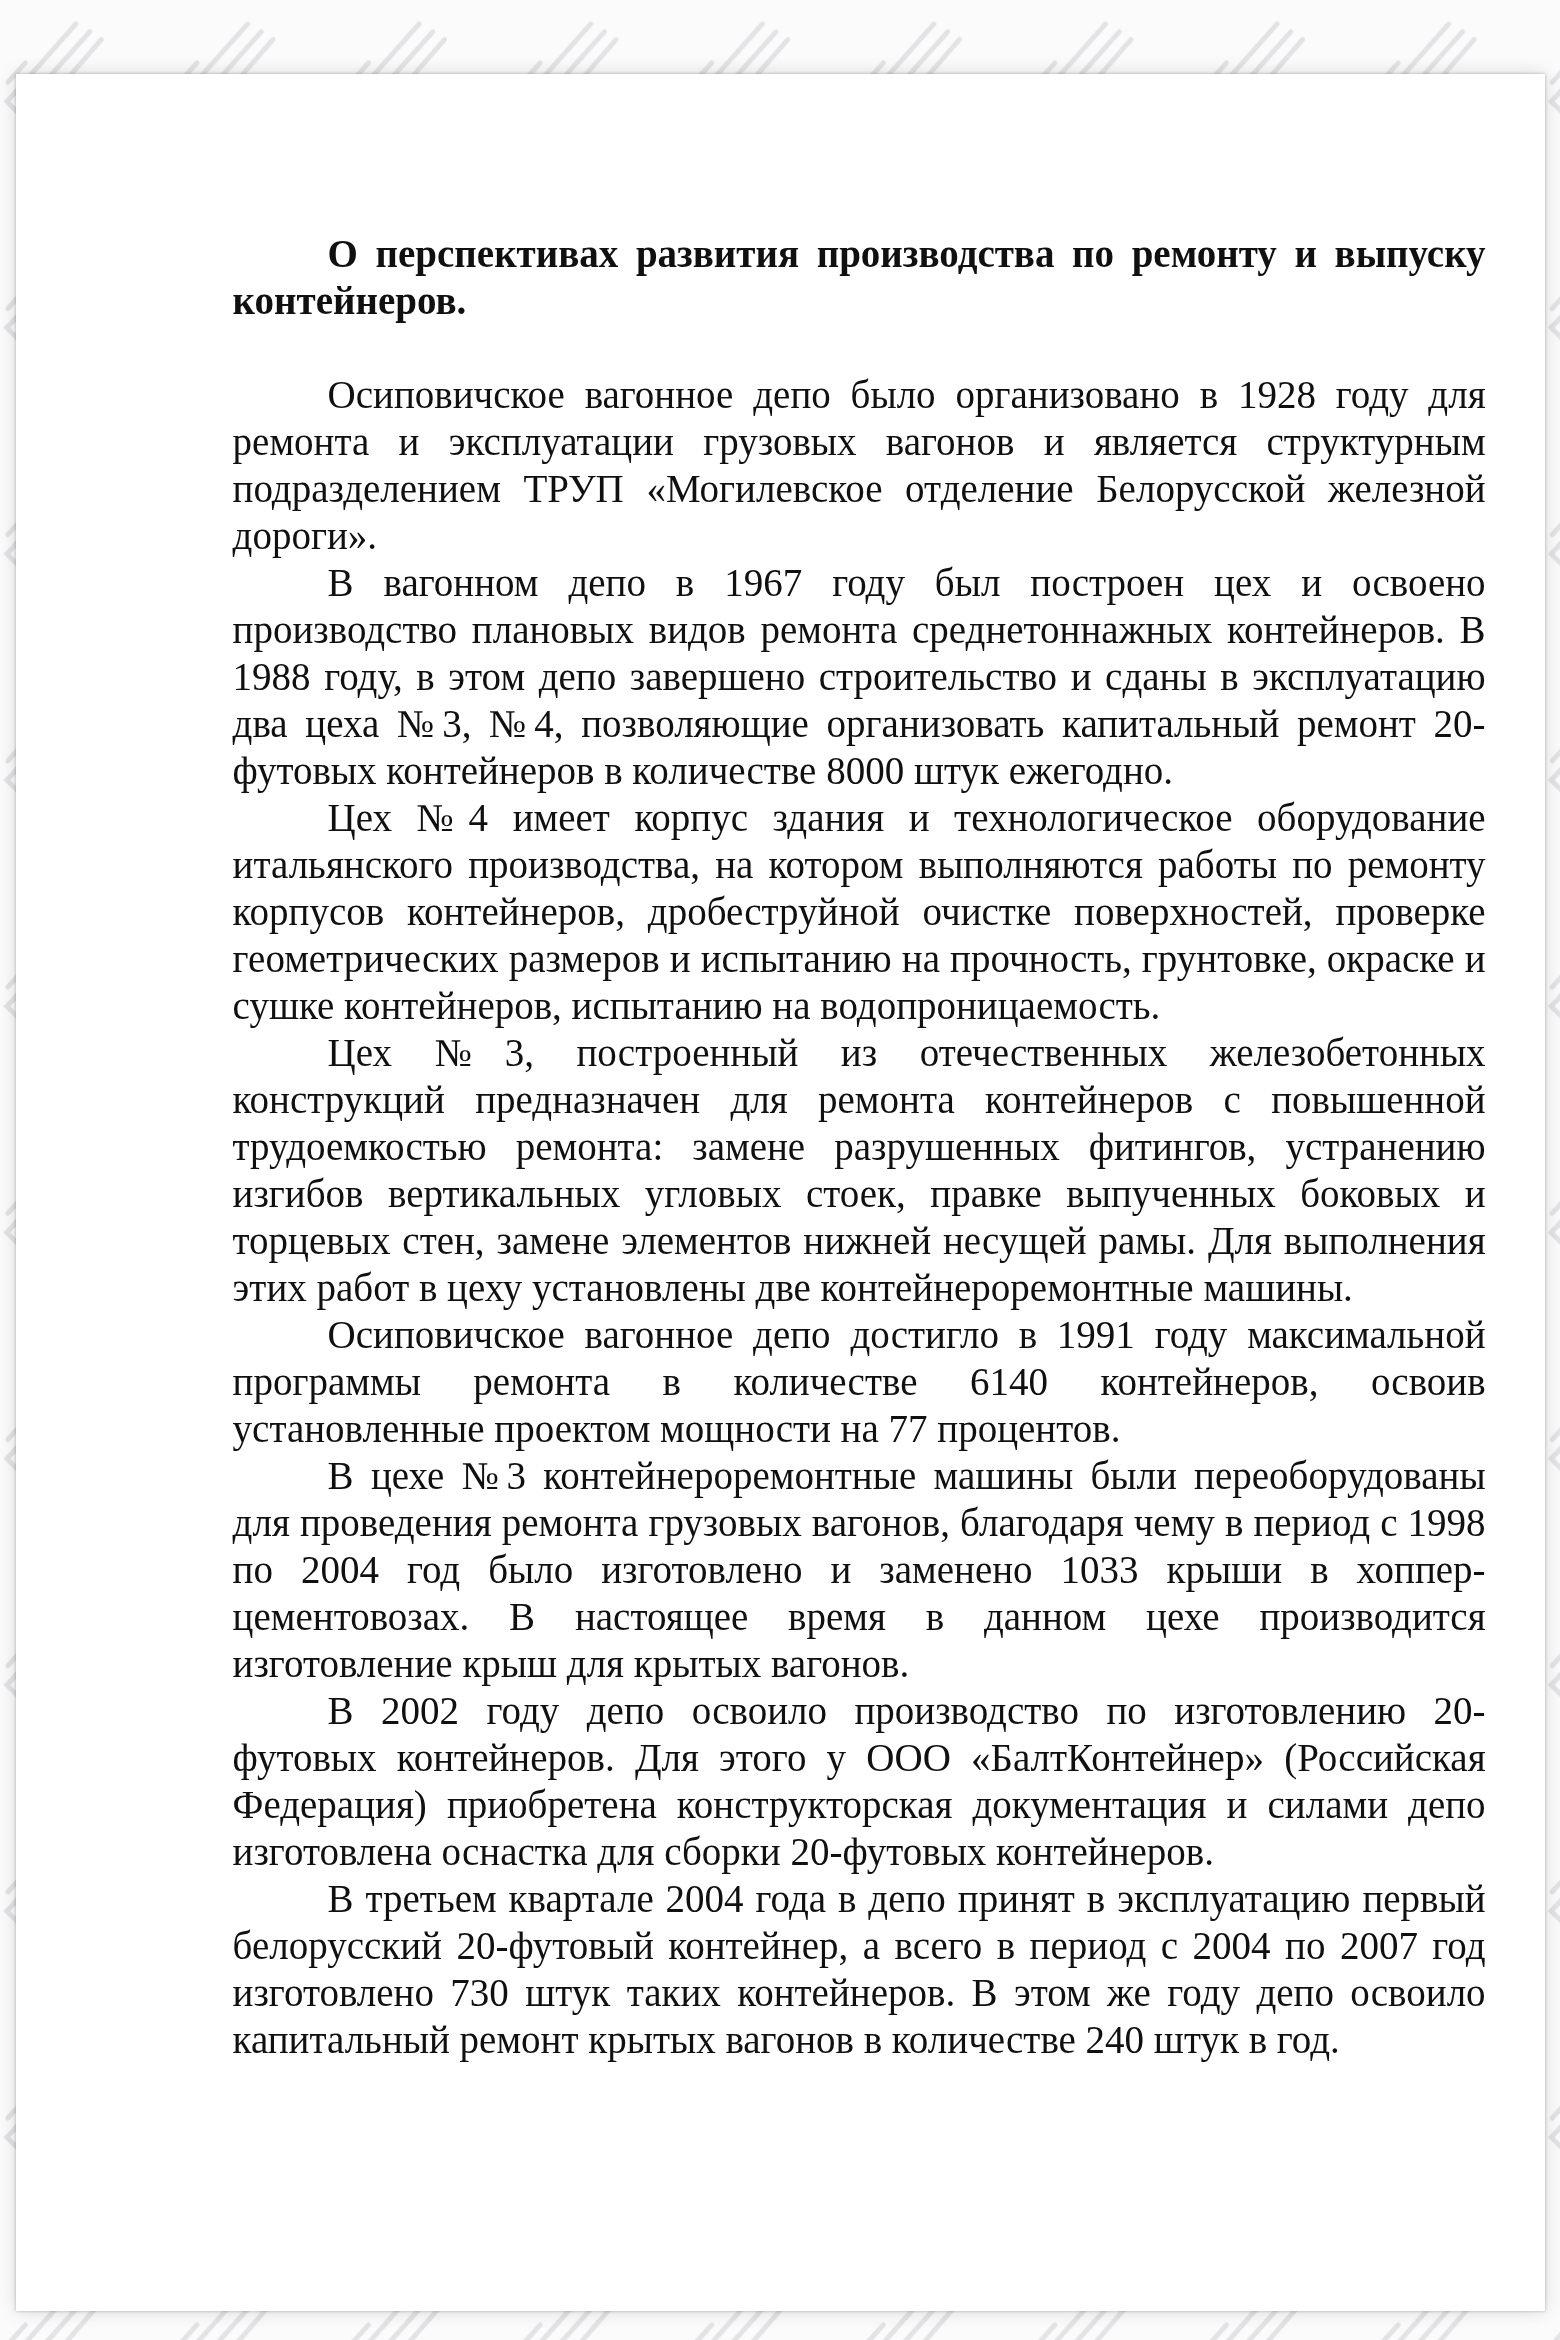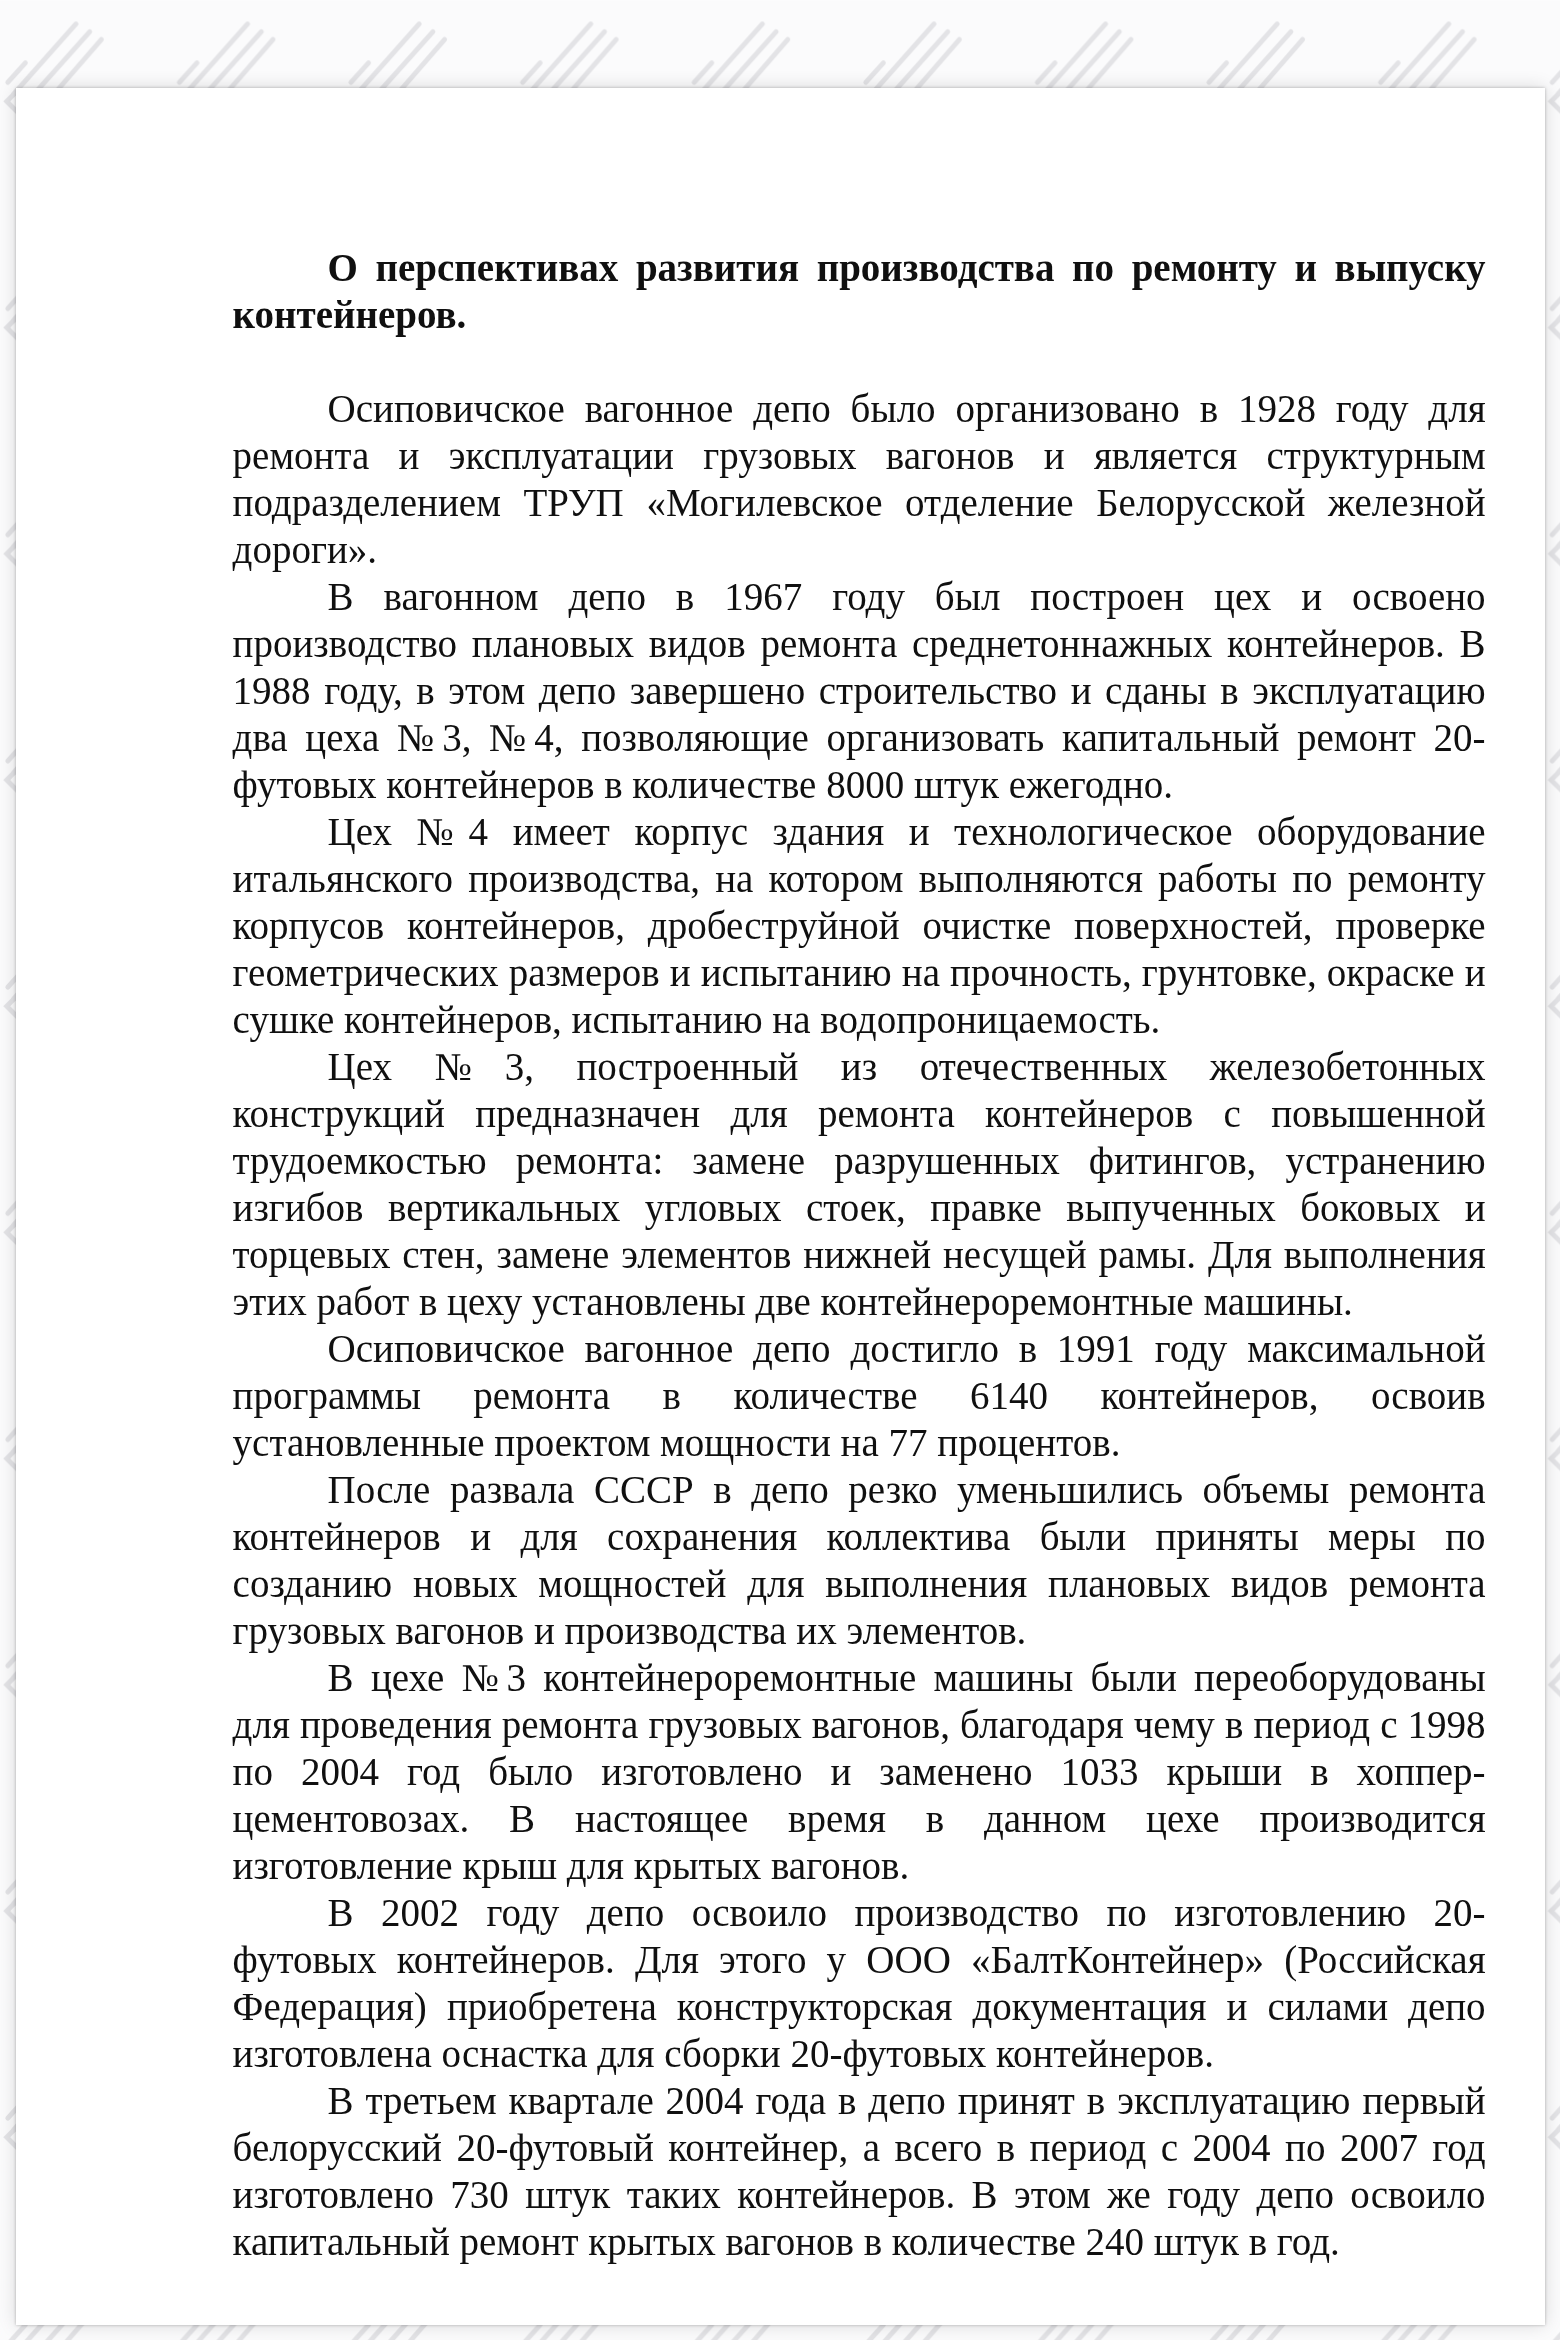--- a/index.html
+++ b/index.html
@@ -17,21 +17,21 @@
   .bg-pattern {
     position: absolute;
     left: 0; top: 0;
     width: 1560px;
     height: 2341px;
     display: block;
   }
   .page {
     position: absolute;
     left: 15.6px;
-    top: 88px;
+    top: 74px;
     width: 1529px;
     height: 2237px;
     background: #ffffff;
     box-shadow: 0 0 2.9px rgba(0,0,0,0.28), 0 0 17.6px rgba(0,0,0,0.14);
   }
   .content {
     position: absolute;
     left: 217px;
     right: 59px;
     top: 156px;
@@ -79,19 +79,18 @@
 </svg>
 
 <div class="page">
   <div class="content">
     <p class="doc-title">О перспективах развития производства по ремонту и выпуску контейнеров.</p>
     <p>Осиповичское вагонное депо было организовано в 1928 году для ремонта и эксплуатации грузовых вагонов и является структурным подразделением ТРУП «Могилевское отделение Белорусской железной дороги».</p>
     <p>В вагонном депо в 1967 году был построен цех и освоено производство плановых видов ремонта среднетоннажных контейнеров. В 1988 году, в этом депо завершено строительство и сданы в эксплуатацию два цеха №3, №4, позволяющие организовать капитальный ремонт 20-футовых контейнеров в количестве 8000 штук ежегодно.</p>
     <p>Цех №4 имеет корпус здания и технологическое оборудование итальянского производства, на котором выполняются работы по ремонту корпусов  контейнеров, дробеструйной очистке поверхностей, проверке геометрических размеров и испытанию на прочность, грунтовке, окраске и сушке контейнеров, испытанию на водопроницаемость.</p>
     <p>Цех №3, построенный из отечественных железобетонных конструкций предназначен для ремонта контейнеров с повышенной трудоемкостью ремонта: замене разрушенных фитингов, устранению изгибов вертикальных угловых стоек, правке выпученных боковых и торцевых стен, замене элементов нижней несущей рамы. Для выполнения этих работ в цеху установлены две контейнероремонтные машины.</p>
     <p>Осиповичское вагонное депо достигло в 1991 году максимальной программы ремонта в количестве 6140 контейнеров, освоив установленные проектом мощности на 77 процентов.</p>
-    <p>После развала СССР в депо резко уменьшились объемы ремонта контейнеров и для сохранения коллектива были приняты меры по созданию новых мощностей для выполнения плановых видов ремонта грузовых вагонов и производства их элементов.</p>
     <p>В цехе №3 контейнероремонтные машины были переоборудованы для проведения ремонта грузовых вагонов, благодаря чему в период с 1998 по 2004 год было изготовлено и заменено 1033 крыши в хоппер-цементовозах. В настоящее время в данном цехе производится изготовление крыш для крытых вагонов.</p>
     <p>В 2002 году депо освоило производство по изготовлению 20-футовых контейнеров. Для этого у ООО «БалтКонтейнер» (Российская Федерация) приобретена конструкторская документация и силами депо изготовлена оснастка для сборки 20-футовых контейнеров.</p>
     <p>В третьем квартале 2004 года в депо принят в эксплуатацию первый белорусский  20-футовый контейнер, а всего в период с 2004 по 2007 год изготовлено 730 штук таких контейнеров. В этом же году депо освоило капитальный ремонт крытых вагонов в количестве 240 штук в год.</p>
   </div>
 </div>
 
 
 </body></html>

